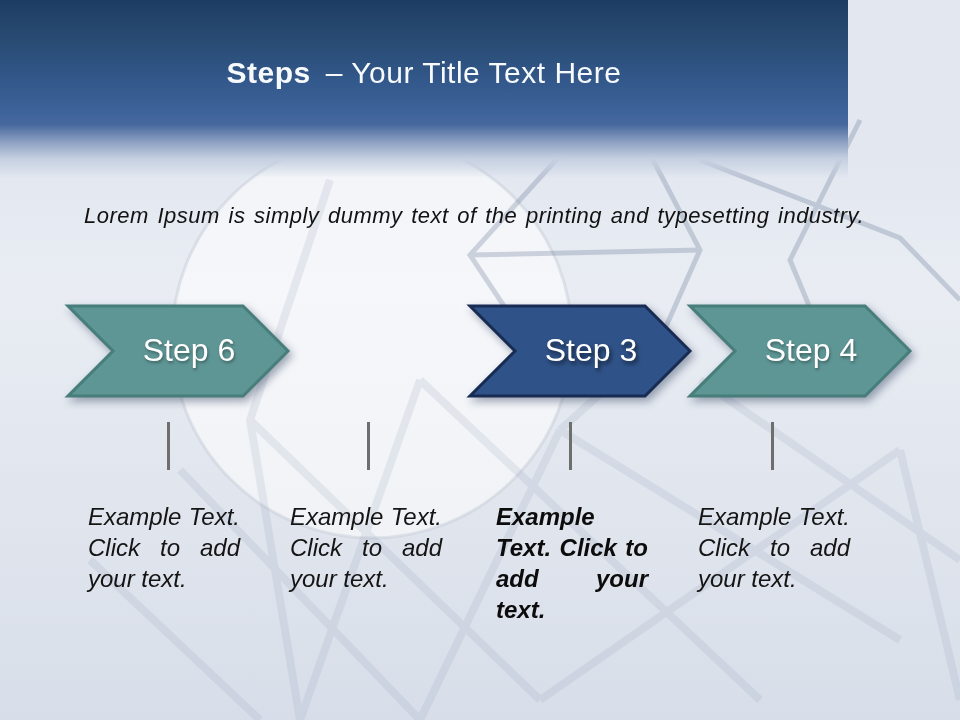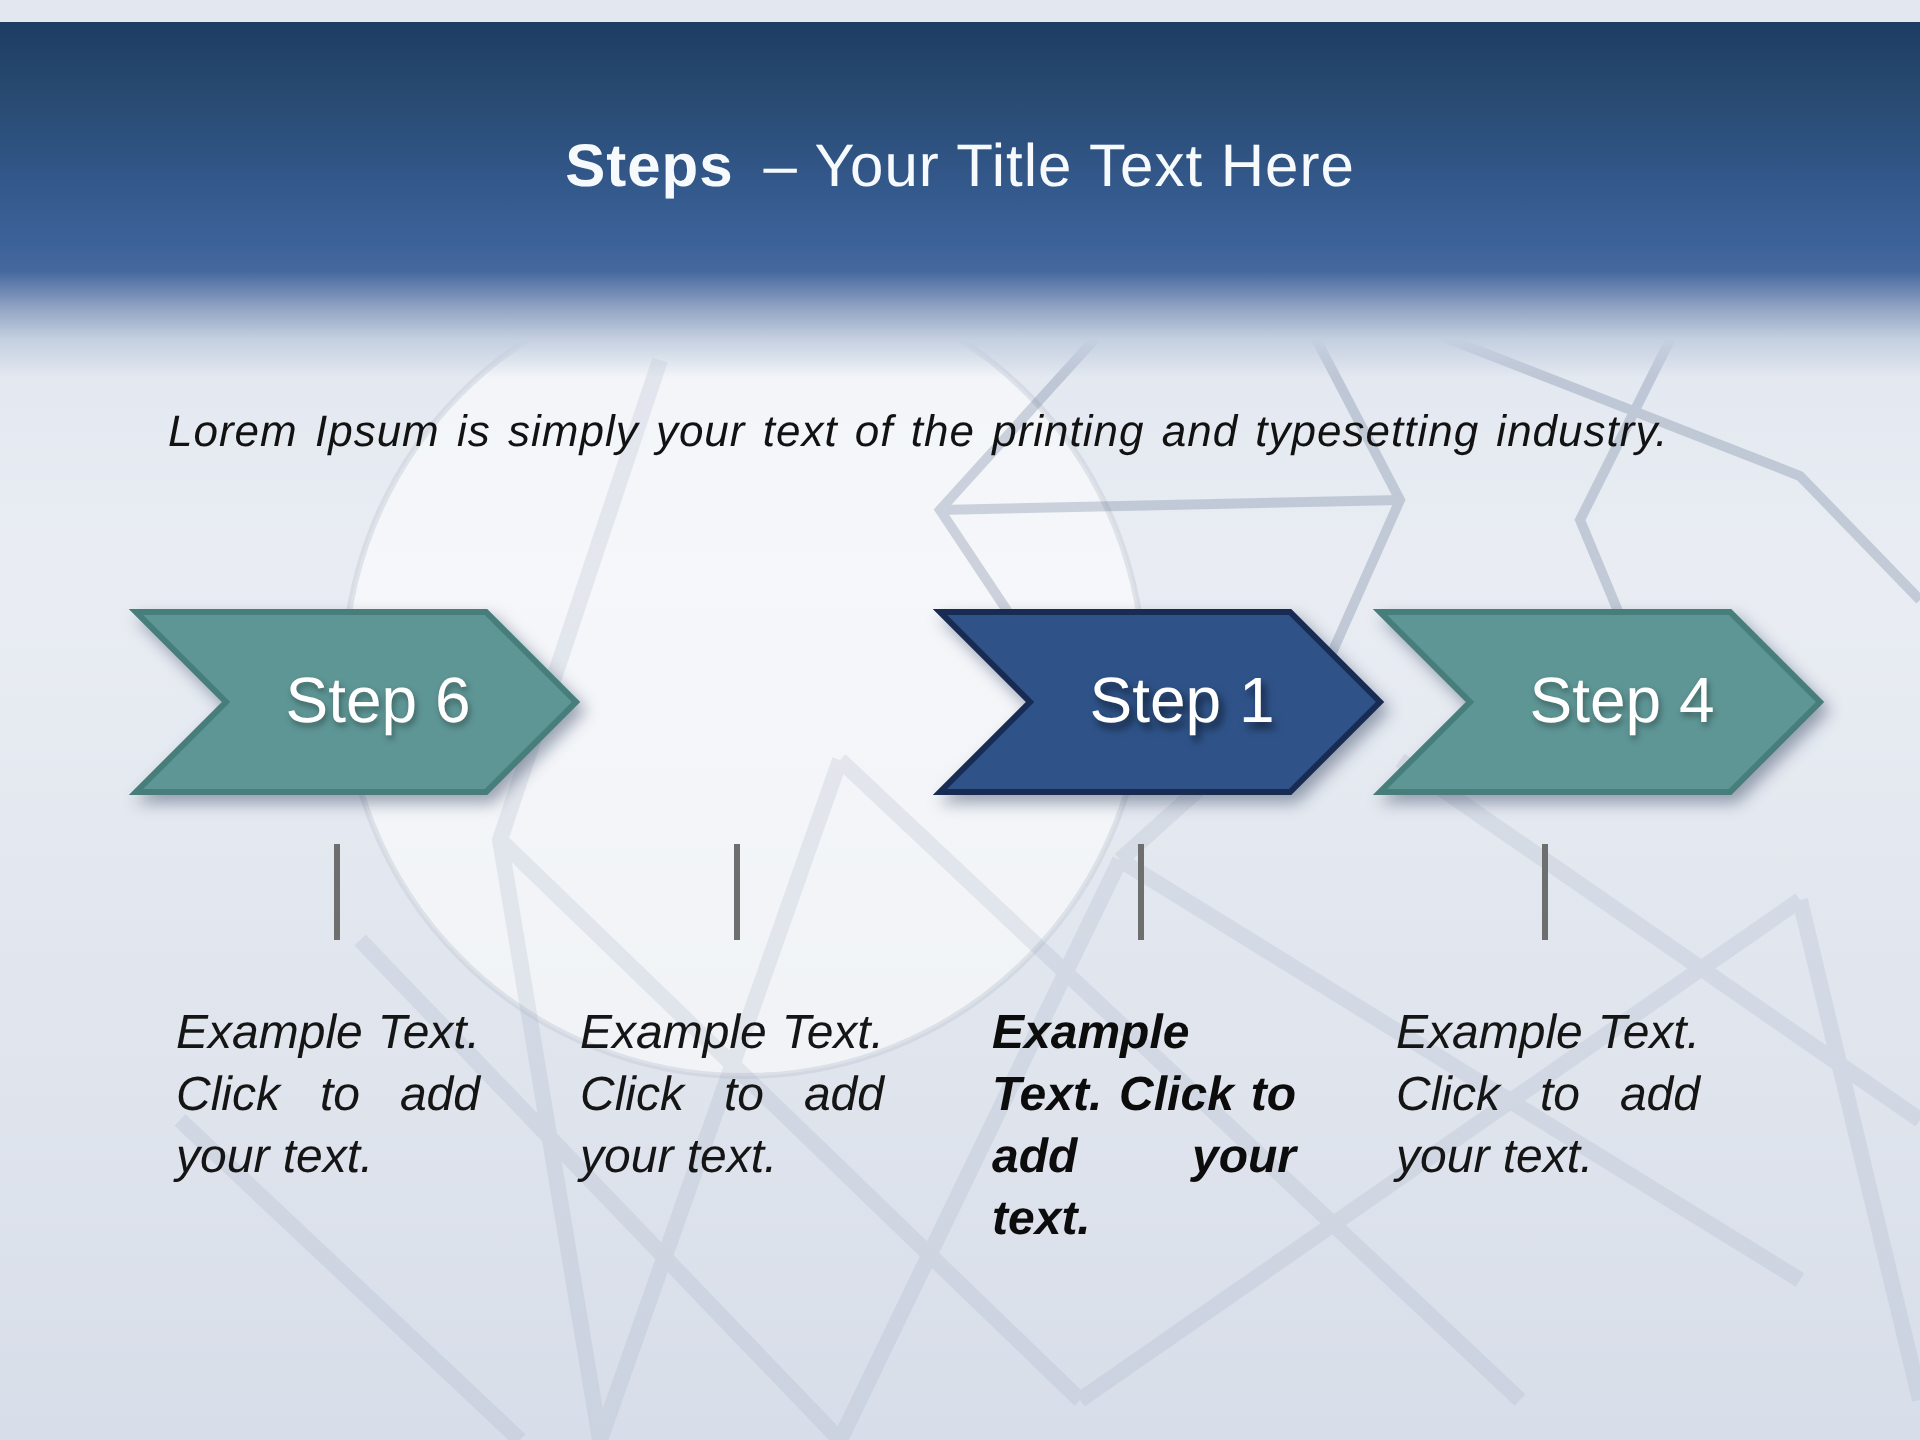--- a/index.html
+++ b/index.html
@@ -9,25 +9,24 @@
   .slide{
     position:relative; width:960px; height:720px; overflow:hidden;
     background:linear-gradient(180deg,#e2e7f0 150px,#e9edf3 40%,#dfe4ed 75%,#d8dee9 100%);
   }
 
   
   .bg-art{ position:absolute; left:0; top:0; z-index:1; }
 
   
   .header{
-    position:absolute; left:0; top:0; width:960px; height:178px; z-index:2;
+    position:absolute; left:0; top:0; width:848px; height:178px; z-index:2;
     background:linear-gradient(180deg,
       #1e3c63 0%, #27496f 18%, #315687 42%, #3c629a 62%, #46689e 70%,
       #8fa2c3 80%, #c4cfe0 89%, rgba(226,231,240,0) 100%);
-    margin-top:11px;
   }
   .title{
     padding-top:56px; text-align:center; color:#f7fafc;
     font-size:30px; letter-spacing:.5px;
   }
   .title .t-bold{ font-weight:bold; }
   .title .t-rest{ font-weight:normal; margin-left:15px; }
 
   
   .intro{
@@ -94,35 +93,35 @@
       <path d="M660,340 L560,430"></path>
     </g>
   </svg>
 
   <div class="header">
     <div class="title">
       <span class="t-bold">Steps</span><span class="t-rest">– Your Title Text Here</span>
     </div>
   </div>
 
-  <p class="intro">Lorem Ipsum is simply your text of the printing and typesetting industry.</p>
+  <p class="intro">Lorem Ipsum is simply dummy text of the printing and typesetting industry.</p>
 
   <div class="chev c1 chev-teal">
     <svg width="224" height="94" viewBox="0 0 224 94">
       <polygon points="2,2 177,2 222,47 177,92 2,92 47,47"></polygon>
     </svg>
     <span class="chev-label">Step 6</span>
   </div>
 
 
   <div class="chev c3 chev-navy">
     <svg width="224" height="94" viewBox="0 0 224 94">
       <polygon points="2,2 177,2 222,47 177,92 2,92 47,47"></polygon>
     </svg>
-    <span class="chev-label chev-navy-label">Step 1</span>
+    <span class="chev-label chev-navy-label">Step 3</span>
   </div>
 
   <div class="chev c4 chev-teal">
     <svg width="224" height="94" viewBox="0 0 224 94">
       <polygon points="2,2 177,2 222,47 177,92 2,92 47,47"></polygon>
     </svg>
     <span class="chev-label">Step 4</span>
   </div>
 
   <div class="tick t1"></div>

